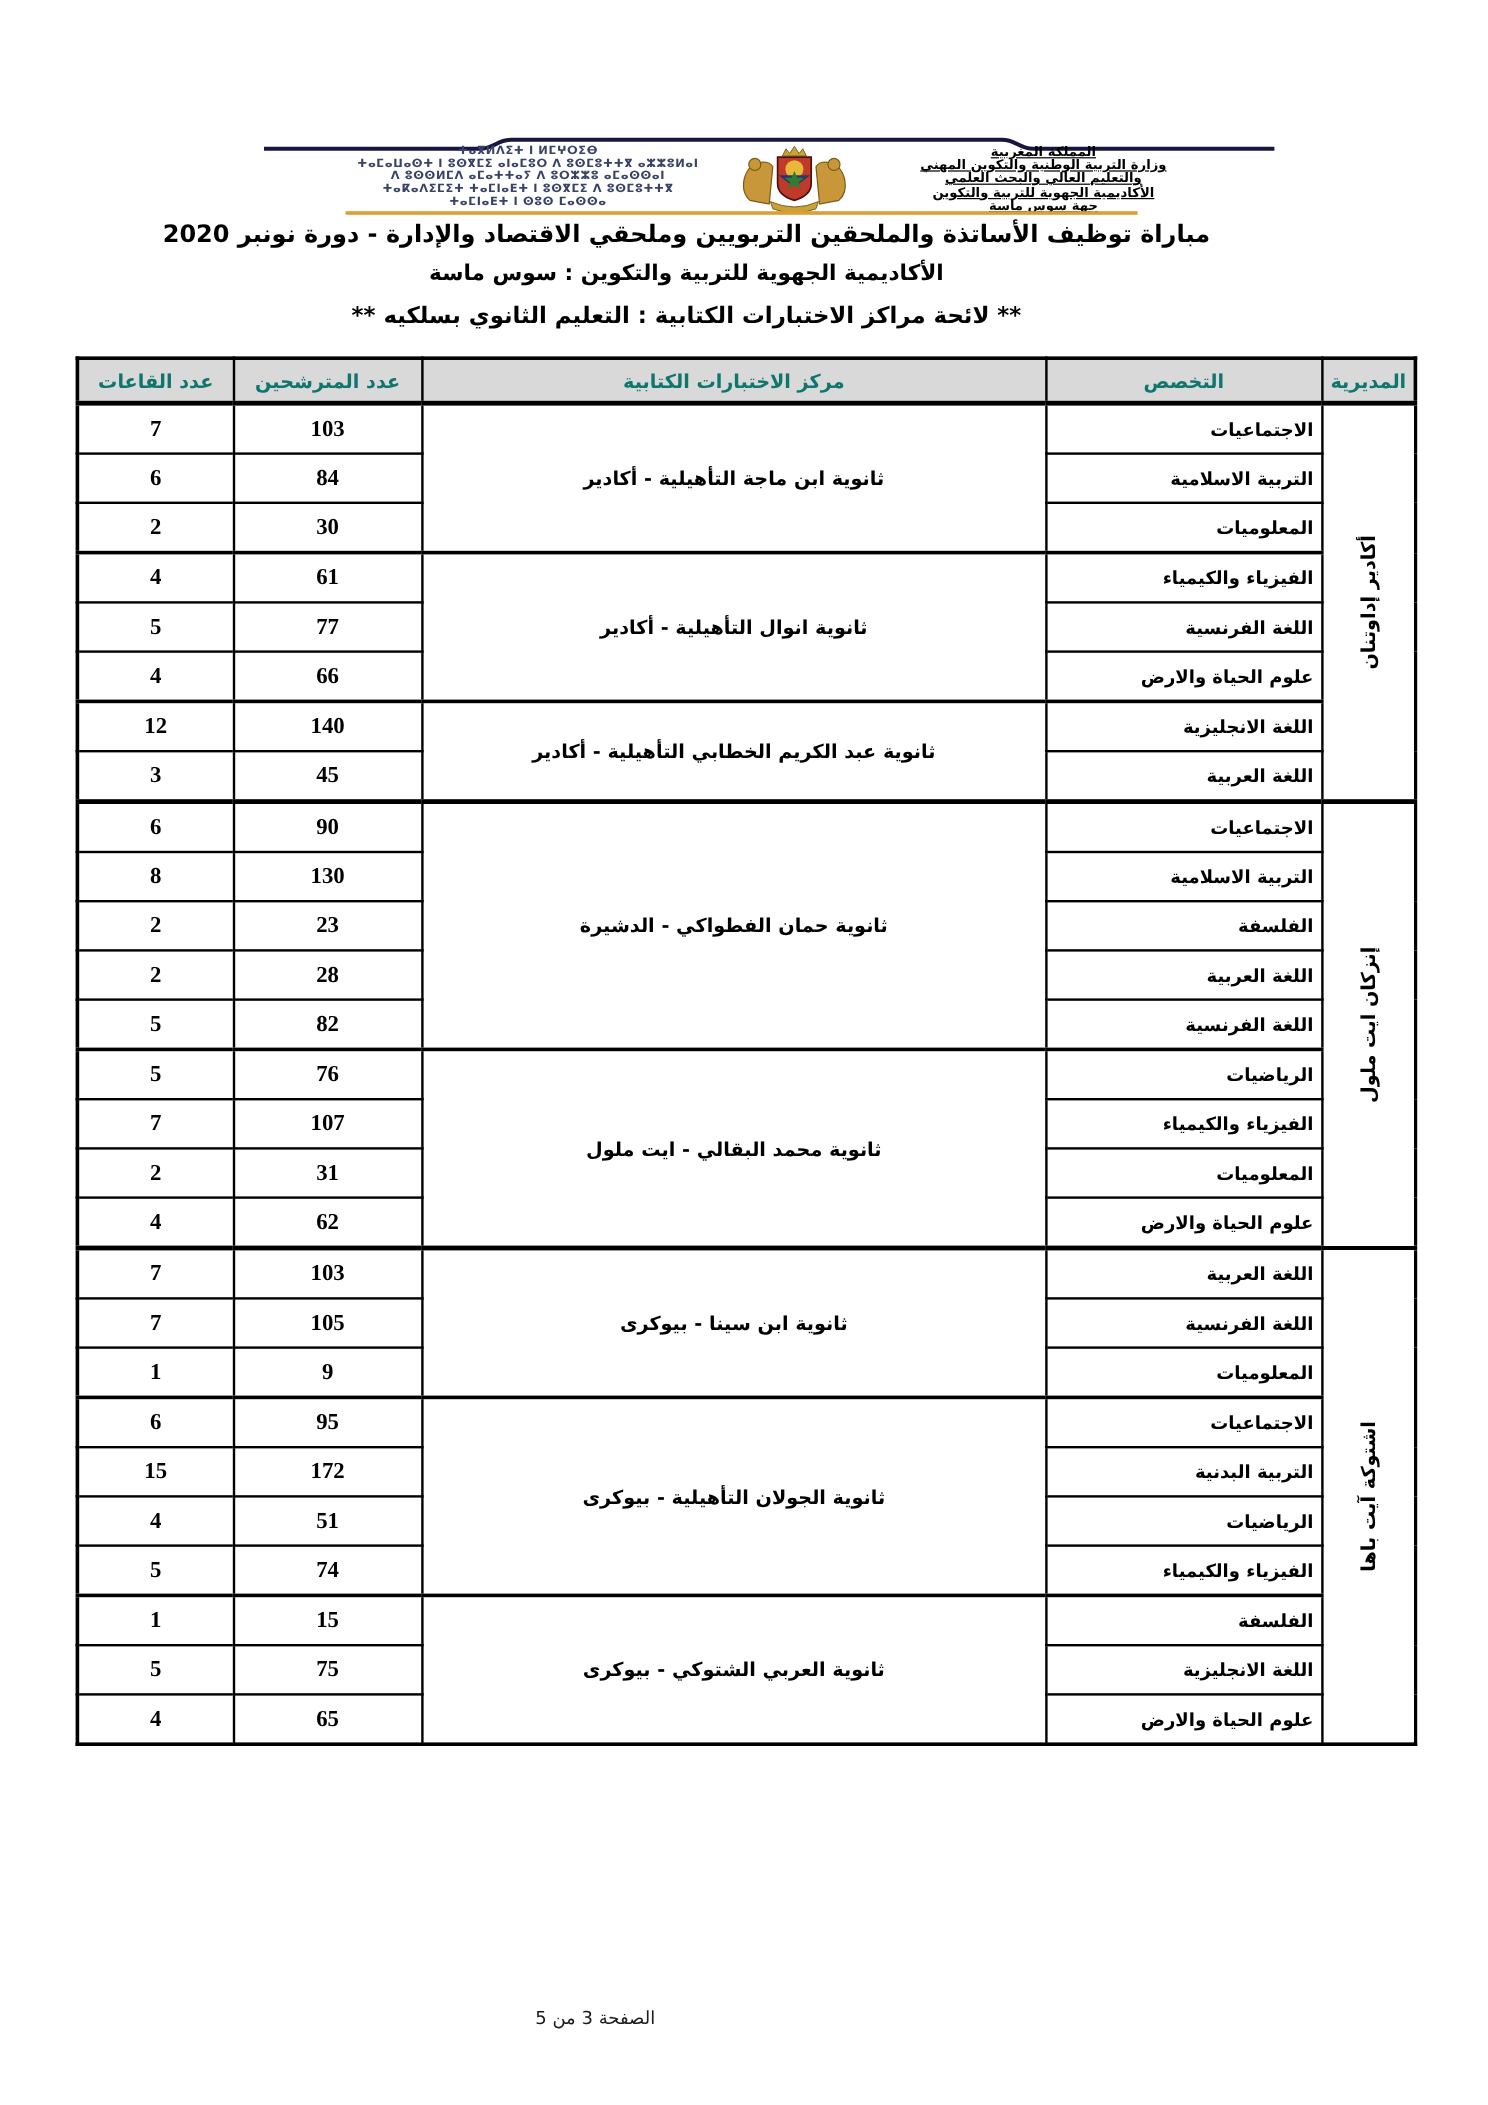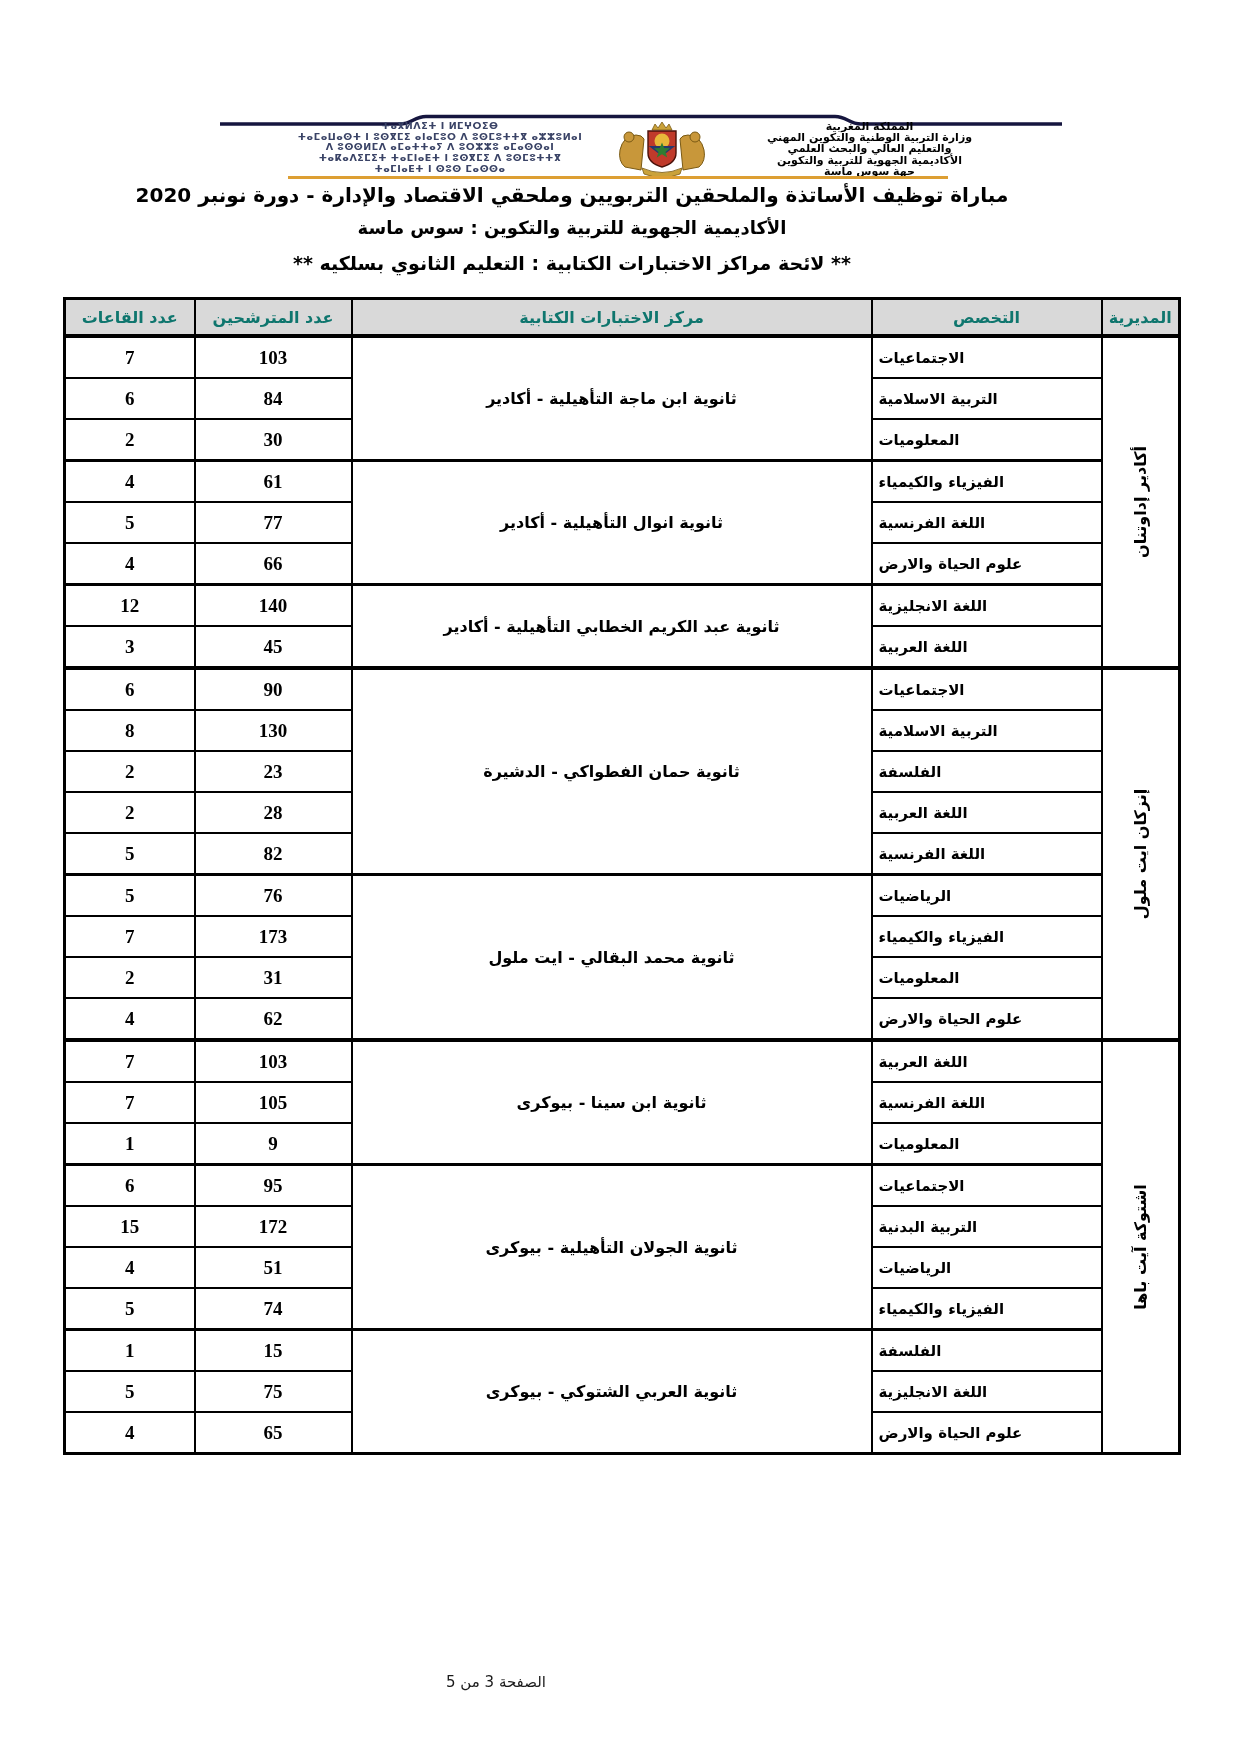--- a/index.html
+++ b/index.html
@@ -19,21 +19,21 @@
     display:flex;justify-content:center;gap:8px;margin-left:28px;
   }
   .tif{
     width:295px;text-align:center;direction:ltr;
     font-size:9.5px;line-height:1.12;font-weight:bold;color:#3a4366;
     letter-spacing:.5px;
   }
   .logo-wrap{width:132px;height:56px;display:flex;justify-content:center;align-items:center;}
   .arb{
     width:268px;text-align:center;direction:rtl;
-    font-size:11px;line-height:1.02;color:#000;font-weight:600;
+    font-size:11px;line-height:1.02;color:#000;font-weight:600;text-decoration:underline;
   }
   .gold-rule{
     position:absolute;top:176px;left:288px;width:660px;height:3px;
     background:#dd9f33;
   }
 
   
   .doc-title{position:absolute;left:0;width:1144px;text-align:center;direction:rtl;color:#000;font-weight:bold;}
   .title1{top:183px;font-size:20px;}
   .title2{top:217px;font-size:18px;}
@@ -48,21 +48,21 @@
   table.exam th{
     background:#d9d9d9;border:2px solid #000;height:34px;
     font-size:16px;font-weight:bold;color:#0f766e;padding:0 4px;
   }
   table.exam td{
     border:2px solid #000;height:39px;color:#000;padding:0 6px;
     background:#fff;
   }
   tr.group-start td{border-top:3px solid #000;}
   tr.dir-start td{border-top:4px solid #000;}
-  td.subject-cell{font-size:15px;font-weight:bold;text-align:left;}
+  td.subject-cell{font-size:15px;font-weight:bold;text-align:right;}
   td.center-cell{font-size:16px;font-weight:bold;text-align:center;}
   td.num-cell{
     font-family:"Liberation Serif","DejaVu Serif",serif;
     font-size:19px;font-weight:bold;text-align:center;
   }
   td.dir-cell{position:relative;padding:0;}
   .vtext{
     position:absolute;top:50%;left:50%;
     transform:translate(-50%,-50%) rotate(-90deg);
     white-space:nowrap;font-size:16px;font-weight:bold;direction:rtl;
@@ -219,21 +219,21 @@
           <td class="num-cell">5</td>
         </tr>
         <tr class="group-start">
           <td class="subject-cell">الرياضيات</td>
           <td rowspan="4" class="center-cell">ثانوية محمد البقالي - ايت ملول</td>
           <td class="num-cell">76</td>
           <td class="num-cell">5</td>
         </tr>
         <tr>
           <td class="subject-cell">الفيزياء والكيمياء</td>
-          <td class="num-cell">173</td>
+          <td class="num-cell">107</td>
           <td class="num-cell">7</td>
         </tr>
         <tr>
           <td class="subject-cell">المعلوميات</td>
           <td class="num-cell">31</td>
           <td class="num-cell">2</td>
         </tr>
         <tr>
           <td class="subject-cell">علوم الحياة والارض</td>
           <td class="num-cell">62</td>

